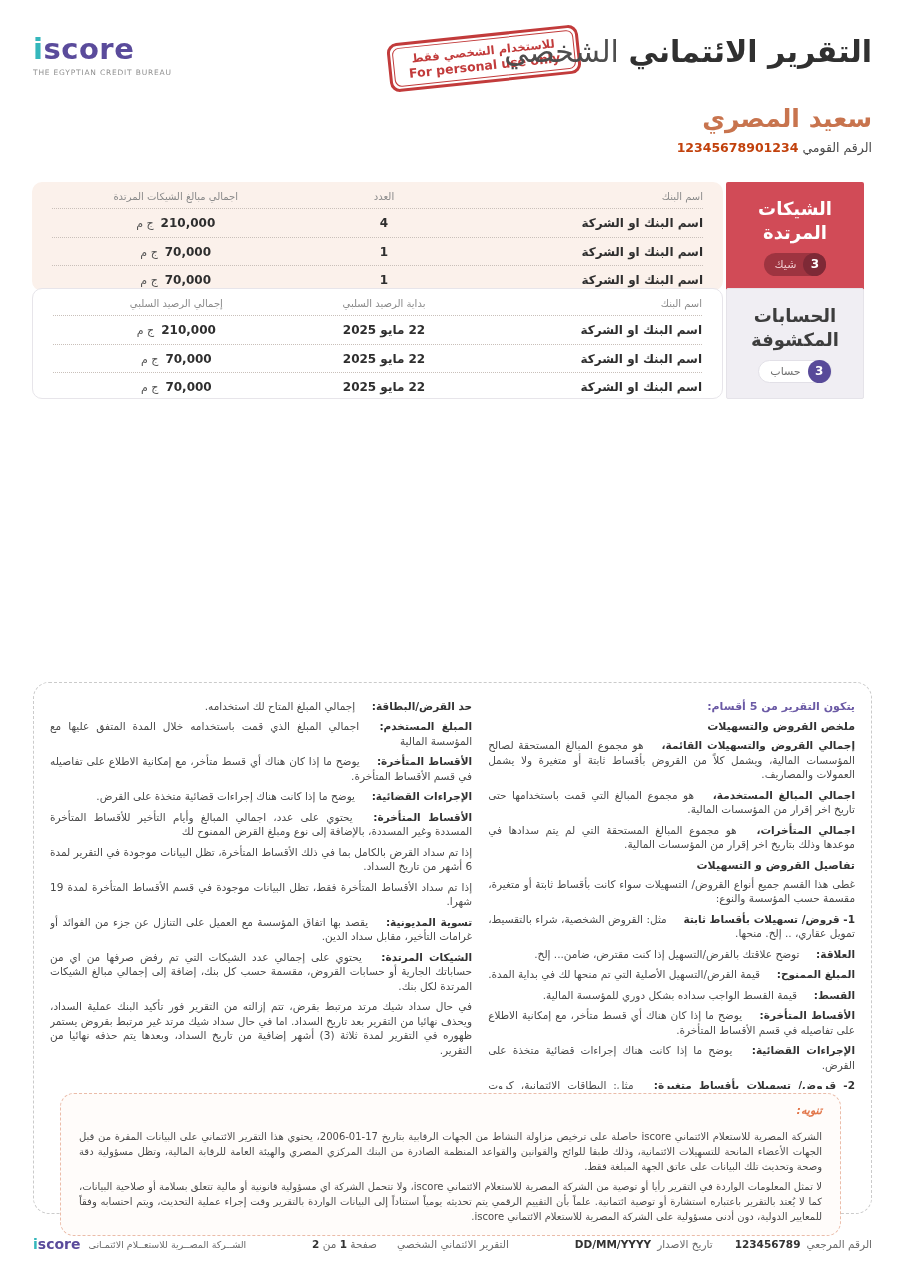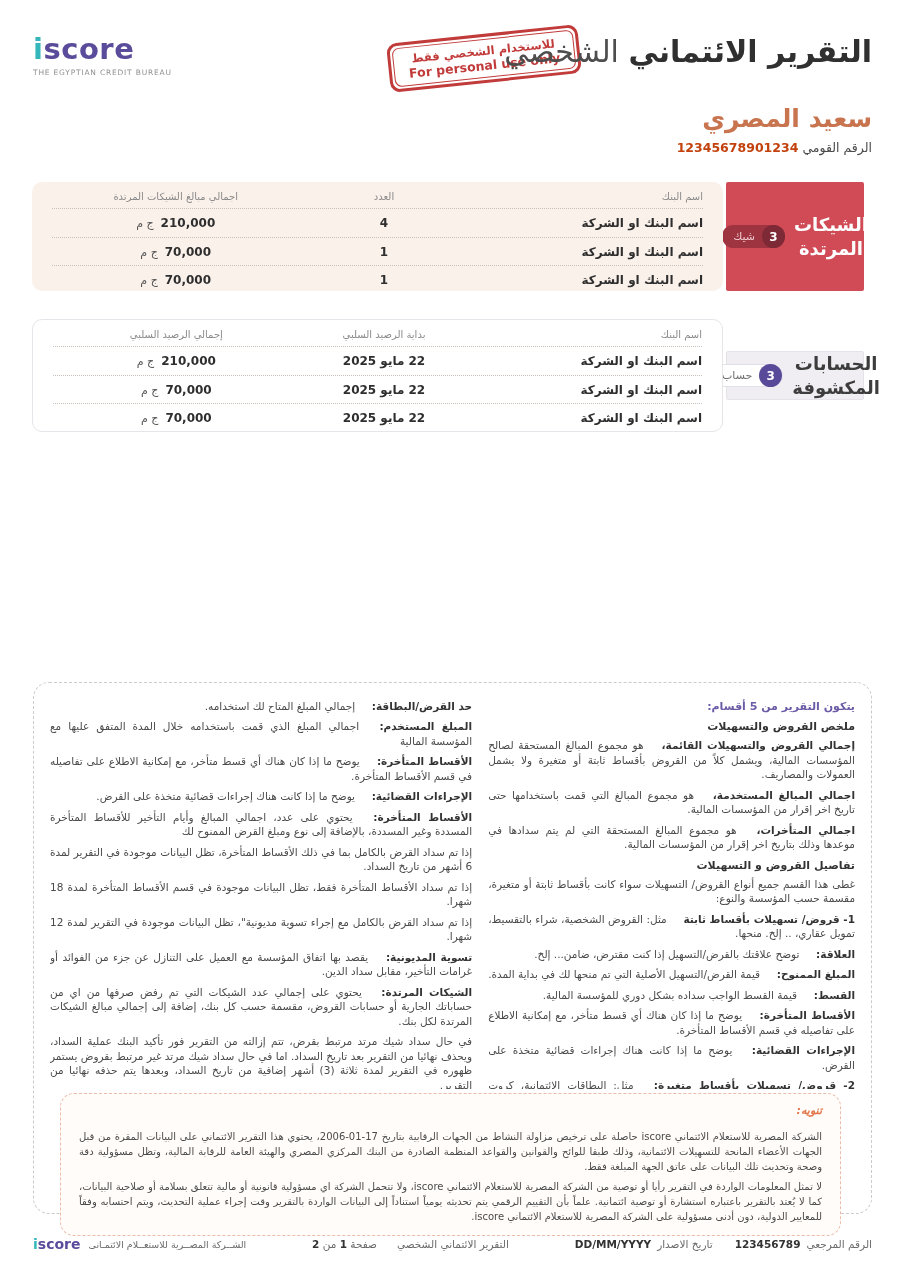--- a/index.html
+++ b/index.html
@@ -24,23 +24,23 @@
 
   
   .customer { position:absolute; right:32px; top:104px; text-align:right; }
   .customer-name { font-size:25px; font-weight:bold; color:#C8744E; }
   .customer-id { margin-top:7px; font-size:12.5px; color:#4a4a4a; }
   .id-number { font-weight:bold; color:#c2410c; letter-spacing:2.5px; direction:ltr; unicode-bidi:embed; }
 
   
   .panel { position:absolute; right:40px; left:32px; display:flex; gap:3px; }
   .panel-cheques { top:182px; height:109px; }
-  .panel-overdraft { top:320px; height:111px;align-items:center; }
-
-  .side { width:138px; border-radius:2px; display:flex; flex-direction:row; align-items:center; justify-content:center; gap:9px; flex:none; }
+  .panel-overdraft { top:288px; height:111px; }
+
+  .side { width:138px; border-radius:2px; display:flex; flex-direction:column; align-items:center; justify-content:center; gap:9px; flex:none; }
   .side-red { background:#D14B57; color:#fff; }
   .side-gray { background:#F0EEF3; color:#3d3d3d; border:1px solid #E5E3E9; }
   .side-title { font-size:18px; font-weight:bold; text-align:center; line-height:1.3; }
 
   .badge { display:flex; align-items:center; border-radius:999px; height:23px; padding-left:11px; gap:7px; font-size:11px; }
   .badge-red { background:#9E3440; color:#F0CBCF; }
   .badge-white { background:#fff; color:#6f6f6f; border:1px solid #E2E0E7; }
   .badge-circle { width:23px; height:23px; border-radius:50%; display:flex; align-items:center; justify-content:center; font-size:12px; font-weight:bold; color:#fff; flex:none; }
   .circle-red { background:#7E2936; }
   .circle-purple { background:#584A99; }
@@ -224,22 +224,21 @@
           <p class="defs-para"><b>الإجراءات القضائية: </b>يوضح ما إذا كانت هناك إجراءات قضائية متخذة على القرض.</p>
           <p class="defs-para"><b>2- قروض/ تسهيلات بأقساط متغيرة: </b>مثل: البطاقات الائتمانية، كروت الشراء، الحسابات الجارية المدينة، - إلخ.</p>
         </div>
       <div class="col col-left" id="defs-left">
           <p class="defs-para"><b>حد القرض/البطاقة: </b>إجمالي المبلغ المتاح لك استخدامه.</p>
           <p class="defs-para"><b>المبلغ المستخدم: </b>اجمالي المبلغ الذي قمت باستخدامه خلال المدة المتفق عليها مع المؤسسة المالية</p>
           <p class="defs-para"><b>الأقساط المتأخرة: </b>يوضح ما إذا كان هناك أي قسط متأخر، مع إمكانية الاطلاع على تفاصيله في قسم الأقساط المتأخرة.</p>
           <p class="defs-para"><b>الإجراءات القضائية: </b>يوضح ما إذا كانت هناك إجراءات قضائية متخذة على القرض.</p>
           <p class="defs-para"><b>الأقساط المتأخرة: </b>يحتوي على عدد، اجمالي المبالغ وأيام التأخير للأقساط المتأخرة المسددة وغير المسددة، بالإضافة إلى نوع ومبلغ القرض الممنوح لك</p>
           <p class="defs-para">إذا تم سداد القرض بالكامل بما في ذلك الأقساط المتأخرة، تظل البيانات موجودة في التقرير لمدة 6 أشهر من تاريخ السداد.</p>
-          <p class="defs-para">إذا تم سداد الأقساط المتأخرة فقط، تظل البيانات موجودة في قسم الأقساط المتأخرة لمدة 18 شهرا.</p>
-          <p class="defs-para">إذا تم سداد القرض بالكامل مع إجراء تسوية مديونية"، تظل البيانات موجودة في التقرير لمدة 12 شهرا.</p>
+          <p class="defs-para">إذا تم سداد الأقساط المتأخرة فقط، تظل البيانات موجودة في قسم الأقساط المتأخرة لمدة 19 شهرا.</p>
           <p class="defs-para"><b>تسوية المديونية: </b>يقصد بها اتفاق المؤسسة مع العميل على التنازل عن جزء من الفوائد أو غرامات التأخير، مقابل سداد الدين.</p>
           <p class="defs-para"><b>الشيكات المرتدة: </b>يحتوي على إجمالي عدد الشيكات التي تم رفض صرفها من اي من حساباتك الجارية أو حسابات القروض، مقسمة حسب كل بنك، إضافة إلى إجمالي مبالغ الشيكات المرتدة لكل بنك.</p>
           <p class="defs-para">في حال سداد شيك مرتد مرتبط بقرض، تتم إزالته من التقرير فور تأكيد البنك عملية السداد، ويحذف نهائيا من التقرير بعد تاريخ السداد. اما في حال سداد شيك مرتد غير مرتبط بقروض يستمر ظهوره في التقرير لمدة ثلاثة (3) أشهر إضافية من تاريخ السداد، وبعدها يتم حذفه نهائيا من التقرير.</p>
         </div>
     </div>
     <div class="notice">
       <div class="notice-title">تنويه:</div>
       <p>الشركة المصرية للاستعلام الائتماني iscore حاصلة على ترخيص مزاولة النشاط من الجهات الرقابية بتاريخ 17-01-2006، يحتوي هذا التقرير الائتماني على البيانات المقرة من قبل الجهات الأعضاء المانحة للتسهيلات الائتمانية، وذلك طبقا للوائح والقوانين والقواعد المنظمة الصادرة من البنك المركزي المصري والهيئة العامة للرقابة المالية، وتظل مسؤولية دقة وصحة وتحديث تلك البيانات على عاتق الجهة المبلغة فقط.</p>
       <p>لا تمثل المعلومات الواردة في التقرير رأيا أو توصية من الشركة المصرية للاستعلام الائتماني iscore، ولا تتحمل الشركة اي مسؤولية قانونية أو مالية تتعلق بسلامة أو صلاحية البيانات، كما لا يُعتد بالتقرير باعتباره استشارة أو توصية ائتمانية. علماً بأن التقييم الرقمي يتم تحديثه يومياً استناداً إلى البيانات الواردة بالتقرير وقت إجراء عملية التحديث، ويتم احتسابه وفقاً للمعايير الدولية، دون أدنى مسؤولية على الشركة المصرية للاستعلام الائتماني iscore.</p>
     </div>

